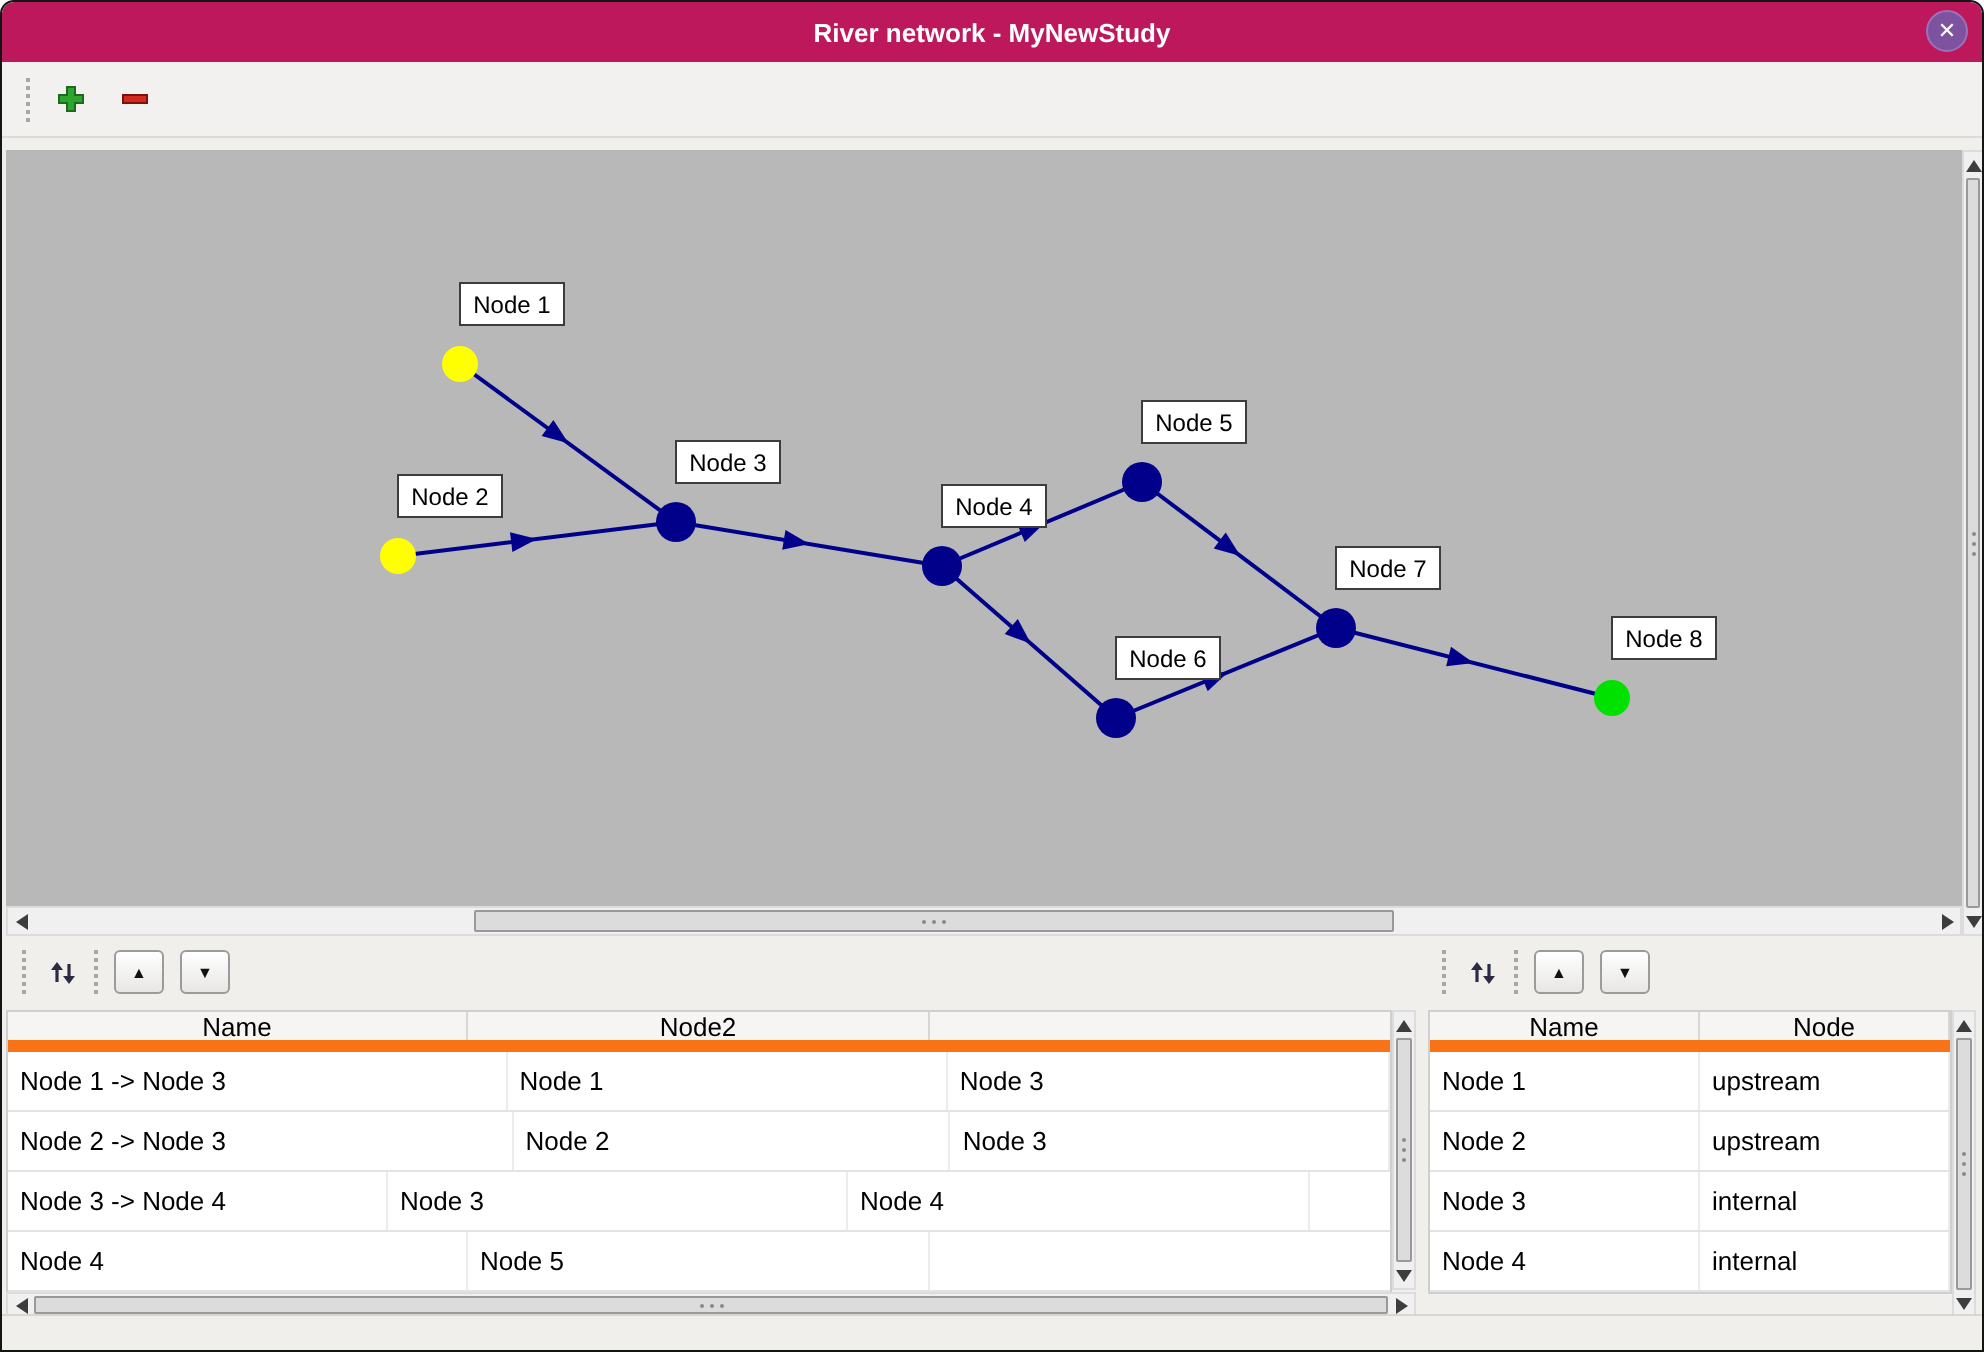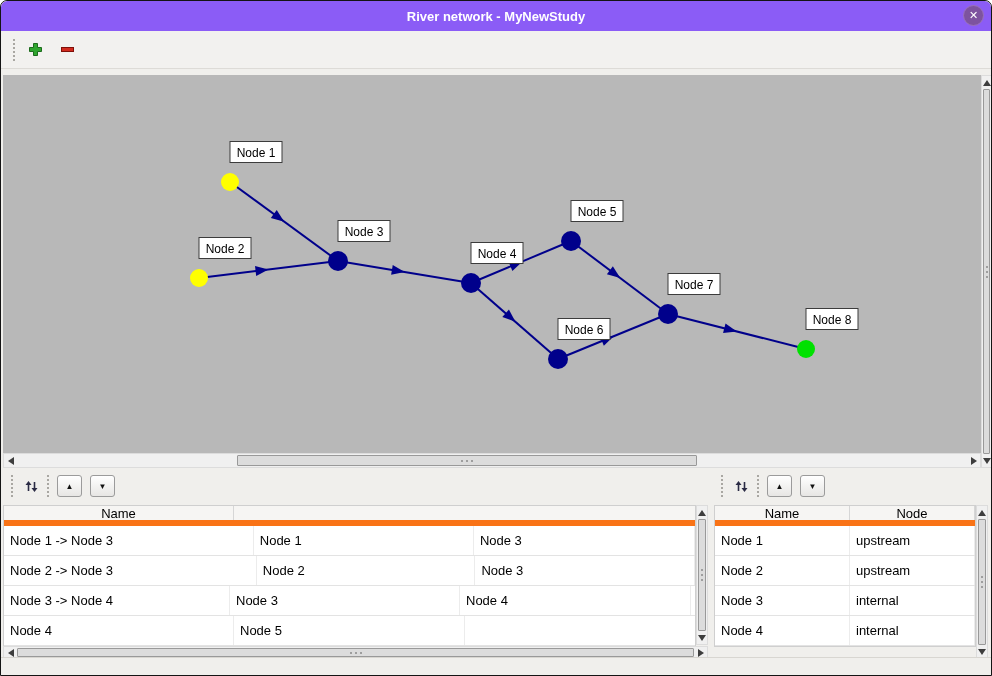--- a/index.html
+++ b/index.html
@@ -1,21 +1,21 @@
 <!DOCTYPE html>
 <html><head>
 <meta charset="utf-8">
 <style>
   * { margin:0; padding:0; box-sizing:border-box; }
   body { font-family:"Liberation Sans", sans-serif; background:#ffffff; }
   .window { position:relative; width:992px; height:676px; background:#f0efec;
             border:1px solid #141414; border-radius:7px 7px 0 0; overflow:hidden; }
 
   
-  .titlebar { position:absolute; top:0; left:0; right:0; height:30px; background:#8b5cf6;
+  .titlebar { position:absolute; top:0; left:0; right:0; height:30px; background:#be185d;
               display:flex; align-items:center; justify-content:center; border-radius:6px 6px 0 0; }
   .title { color:#ffffff; font-weight:bold; font-size:13px; }
   .close-btn { position:absolute; right:7px; top:4px; width:21px; height:21px; border-radius:50%;
                background:#7d539f; border:1px solid #9a72bb; color:#ffffff; display:flex;
                align-items:center; justify-content:center; font-size:11px; cursor:pointer; }
 
   
   .toolbar { position:absolute; top:30px; left:0; right:0; height:38px; background:#f2f1ef;
              border-bottom:1px solid #dddbd7; display:flex; align-items:center; padding-left:6px; }
   .handle { width:4px; height:22px; border-left:2px dotted #a9a7a2; margin:0 6px; }
@@ -214,34 +214,35 @@
         <span>▲</span>
       </button>
     <button class="btn-updown">
         <span>▼</span>
       </button>
   </div>
 
   <div class="table" style="left:2px; width:693px; height:142px;">
     <div class="thead">
         <div class="th" style="width: 230px;">Name</div>
+        <div class="th" style="width: 231px;">Node2</div>
       </div>
     <div>
         <div class="trow">
           <div class="td" style="width: 261px;">Node 1 -&gt; Node 3</div>
           <div class="td" style="width: 230px;">Node 1</div>
           <div class="td" style="width: 231px;">Node 3</div>
         </div>
         <div class="trow">
           <div class="td" style="width: 266px;">Node 2 -&gt; Node 3</div>
           <div class="td" style="width: 230px;">Node 2</div>
           <div class="td" style="width: 231px;">Node 3</div>
         </div>
         <div class="trow">
-          <div class="td" style="width: 226px;">Node 3 -&gt; Node 4</div>
+          <div class="td" style="width: 190px;">Node 3 -&gt; Node 4</div>
           <div class="td" style="width: 230px;">Node 3</div>
           <div class="td" style="width: 231px;">Node 4</div>
         </div>
         <div class="trow">
           <div class="td" style="width: 230px;">Node 4</div>
           <div class="td" style="width: 231px;">Node 5</div>
         </div>
       </div>
   </div>
   <div class="sb sb-v" style="left:695px; top:504px; width:12px; height:140px;">

